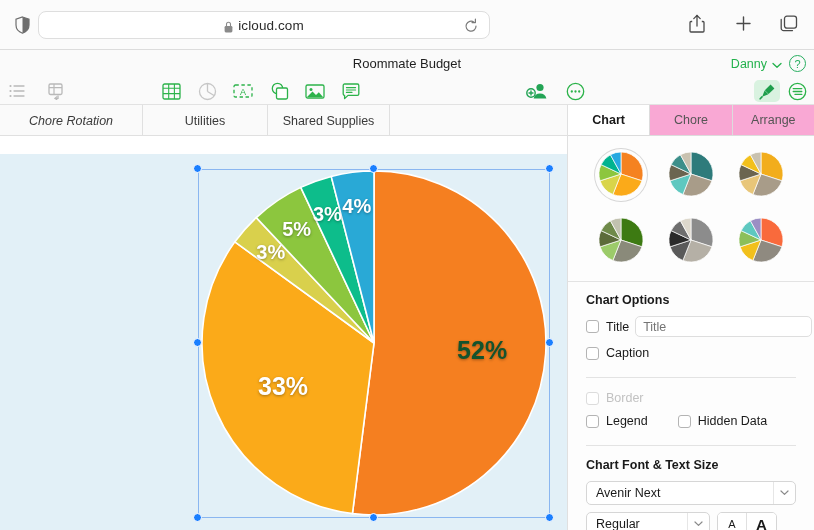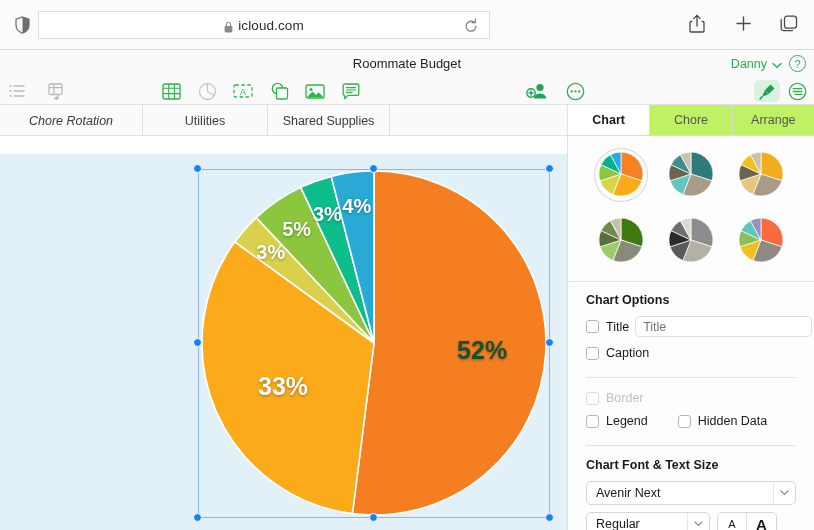--- a/index.html
+++ b/index.html
@@ -15,21 +15,21 @@
   
   .browser-bar {
     position: absolute; left: 0; top: 0; width: 814px; height: 50px;
     background: #fbfbfb;
     border-bottom: 1px solid #dcdcdc;
     display: flex; align-items: center;
   }
   .shield-icon { margin-left: 10px; width: 24px; height: 24px; display: flex; align-items: center; justify-content: center; }
   .url-field {
     position: absolute; left: 38px; top: 11px; width: 452px; height: 28px;
-    border: 1px solid #dedede; border-radius: 0; background: #ffffff;
+    border: 1px solid #dedede; border-radius: 8px; background: #ffffff;
     display: flex; align-items: center; justify-content: center;
   }
   .url-inner { display: flex; align-items: center; gap: 5px; }
   .lock-icon { width: 9px; height: 12px; position: relative; }
   .url-text { font-size: 13.5px; color: #2b2b2b; letter-spacing: .1px; }
   .reload-icon { position: absolute; right: 10px; top: 6px; width: 16px; height: 16px; }
   .browser-right { position: absolute; right: 14px; top: 12px; display: flex; align-items: center; gap: 24px; }
   .bicon { width: 22px; height: 22px; display: flex; align-items: center; justify-content: center; }
 
   
@@ -91,21 +91,21 @@
     background: #1a7fff; border: 1px solid #ffffff;
   }
   .pie-wrap { position: absolute; left: 198px; top: 15px; width: 352px; height: 349px; }
 
   
   .sidebar {
     position: absolute; left: 567px; top: 105px; width: 247px; height: 425px;
     background: #fdfdfd;
     border-left: 1px solid #e0e0e0;
   }
-  .insp-tabs { display: flex; height: 31px; border-bottom: 1px solid #dcdcdc; background: #bef264; }
+  .insp-tabs { display: flex; height: 31px; border-bottom: 1px solid #dcdcdc; background: #f9a8d4; }
   .insp-tab {
     flex: 1; display: flex; align-items: center; justify-content: center;
     font-size: 12.5px; color: #555; border-right: 1px solid #dcdcdc; cursor: default;
   }
   .insp-tab:last-child { border-right: none; }
   .insp-tab.active { background: #ffffff; color: #1a1a1a; font-weight: bold; }
 
   .style-grid {
     padding: 13px 18px 14px 18px;
     display: grid; grid-template-columns: repeat(3, 1fr); row-gap: 14px;

